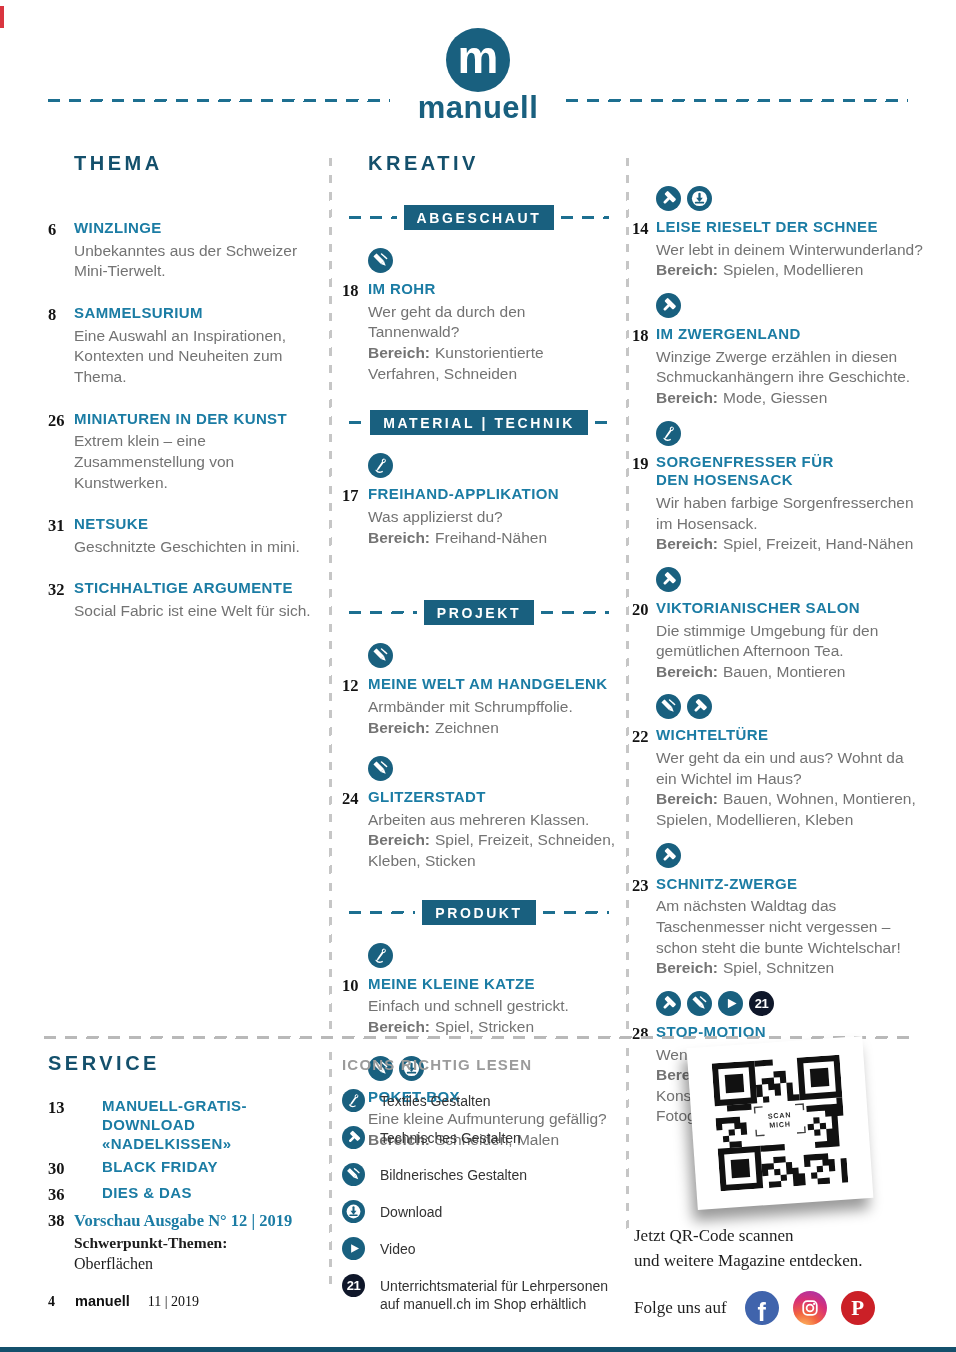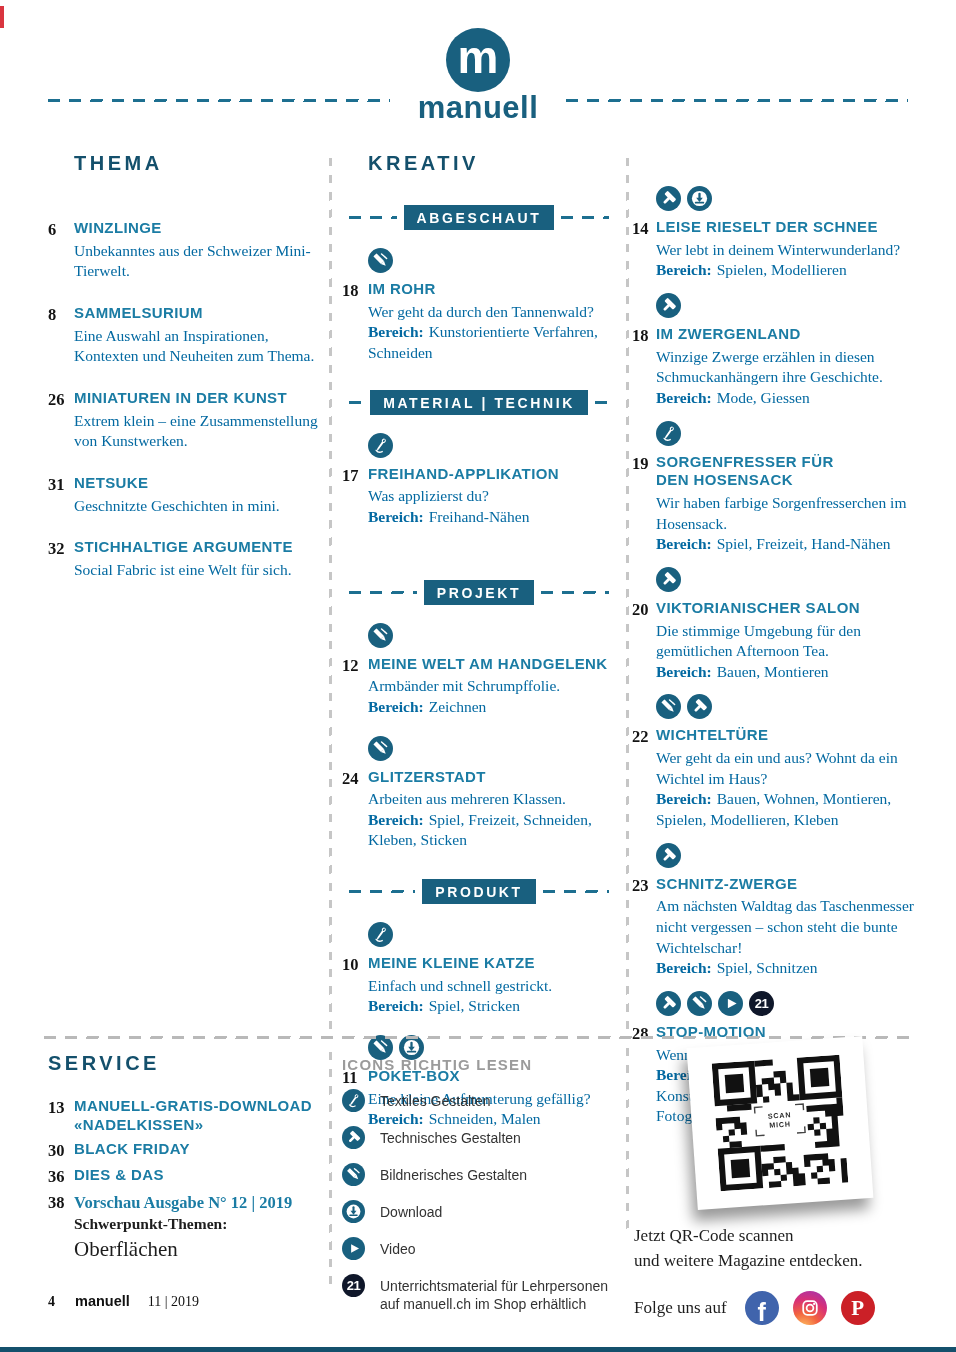--- a/index.html
+++ b/index.html
@@ -38,21 +38,21 @@
 
   .entry{margin-bottom:4px;}
   .icons{display:flex;gap:6px;margin:18px 0 7px 26px;}
   #col-right .icons{margin:12px 0 7px 24px;}
   .row{display:flex;}
   .num{flex:none;width:26px;font-family:"Liberation Serif",serif;font-weight:bold;
        font-size:16.5px;color:#141414;padding-top:1px;}
   #col-right .num{width:24px;}
   .body{flex:1;}
   .title{font-weight:bold;font-size:15px;letter-spacing:.4px;color:#1b7ca4;margin-bottom:3px;line-height:1.25;}
-  .desc{font-family:Liberation Serif, serif;font-size:15.5px;line-height:1.33;color:#0369a1;}
+  .desc{font-family:Liberation Sans, sans-serif;font-size:15.5px;line-height:1.33;color:#737373;}
   .desc b{margin-right:5px;}
   .mb-lg{margin-bottom:22px;}
 
   
   .ic{width:25px;height:25px;border-radius:50%;background:#19607f;display:inline-flex;
       align-items:center;justify-content:center;flex:none;overflow:hidden;}
   .ic svg{width:21px;height:21px;display:block;}
   .ic.red{background:#0f172a;}
   .ic.red i{font-style:normal;color:#fff;font-weight:bold;font-size:13px;letter-spacing:-.5px;}
   .ic-sm{width:23px;height:23px;}
@@ -74,24 +74,24 @@
        justify-content:center;overflow:hidden;}
   .soc-fb{background:#4064ac;}
   .soc-fb i{font-style:normal;color:#fff;font-weight:bold;font-size:25px;margin-top:8px;font-family:"Liberation Sans",sans-serif;}
   .soc-ig{background:radial-gradient(circle at 30% 110%,#fec564 0%,#f2633f 35%,#d83077 65%,#9b36b7 100%);}
   .soc-ig svg{width:22px;height:22px;}
   .soc-pin{background:#cb2027;}
   .soc-pin i{font-style:normal;color:#fff;font-weight:bold;font-size:21px;font-family:"Liberation Serif",serif;}
 
   
   .svc-row{display:flex;margin-bottom:5px;}
-  .svc-row .title{margin-bottom:0;line-height:1.25;}
+  .svc-row .title{margin-bottom:0;line-height:1.25;margin-left:28px;}
   .svc-serif{font-family:"Liberation Serif",serif;font-weight:bold;font-size:16.5px;color:#1b7ca4;line-height:1.3;}
   .svc-sub-b{font-family:"Liberation Serif",serif;font-weight:bold;font-size:15.5px;color:#1d1d1d;line-height:1.4;}
-  .svc-sub{font-family:"Liberation Serif",serif;font-size:21px;color:#1d1d1d;line-height:1.4;}
+  .svc-sub{font-family:"Liberation Serif",serif;font-size:16px;color:#1d1d1d;line-height:1.4;}
 
   
   .footer{position:absolute;left:48px;top:1293px;display:flex;align-items:baseline;gap:10px;}
   .footer .fp{font-family:"Liberation Serif",serif;font-weight:bold;font-size:14px;color:#111;}
   .footer .fb2{font-weight:bold;font-size:14.5px;color:#111;margin-left:10px;}
   .footer .fi{font-family:"Liberation Serif",serif;font-size:14px;color:#111;margin-left:8px;}
   .bottom-bar{position:absolute;left:0;right:0;bottom:0;height:5px;background:#14506c;}
   .red-tick{position:absolute;left:0;top:6px;width:4px;height:22px;background:#d9353f;}
 </style>
 </head>

